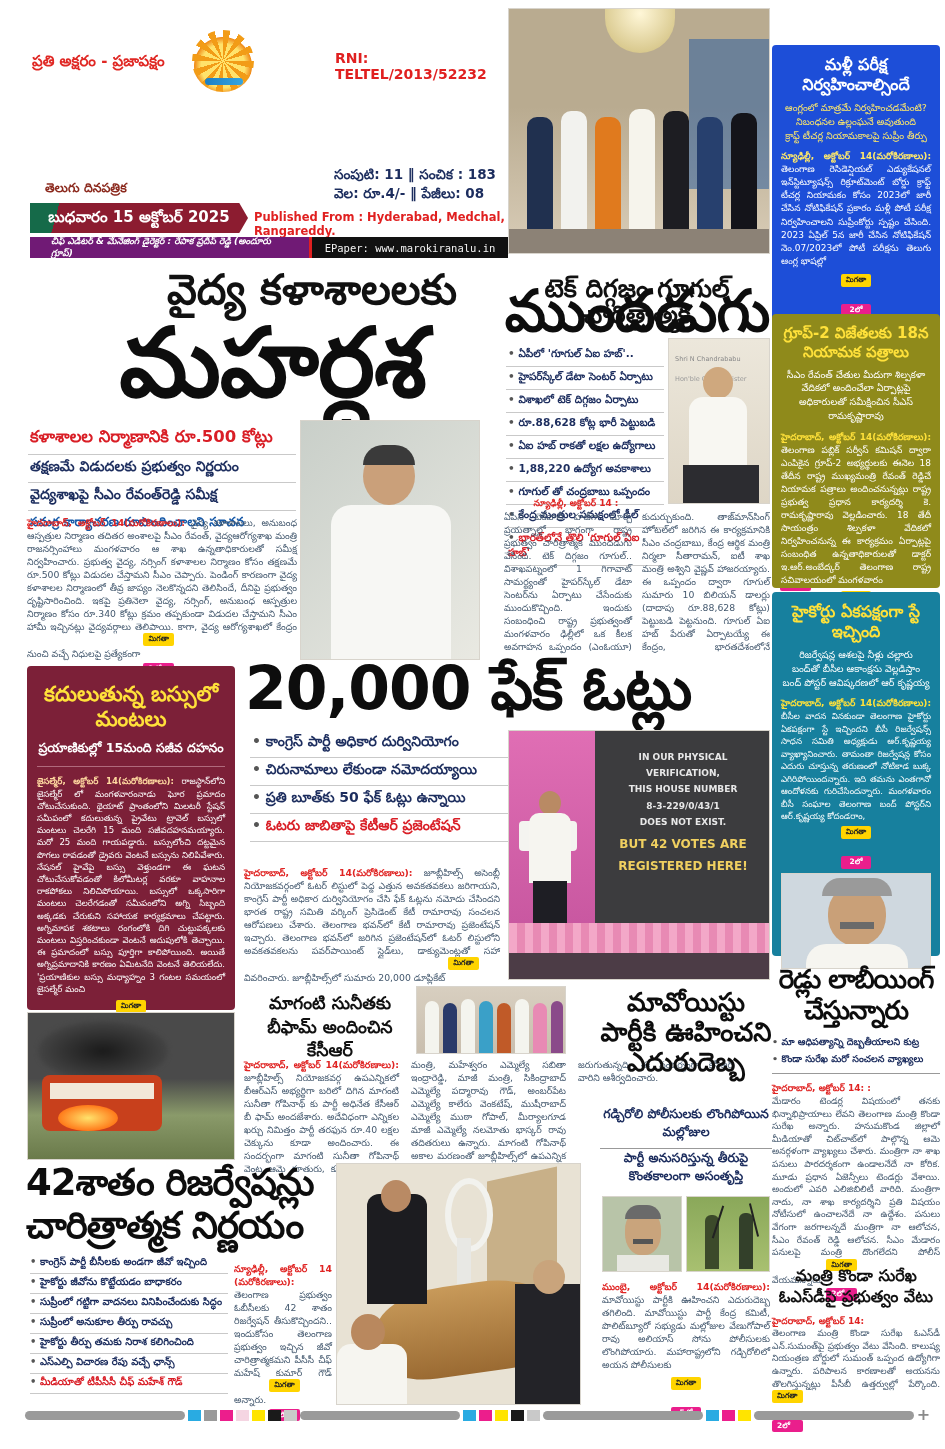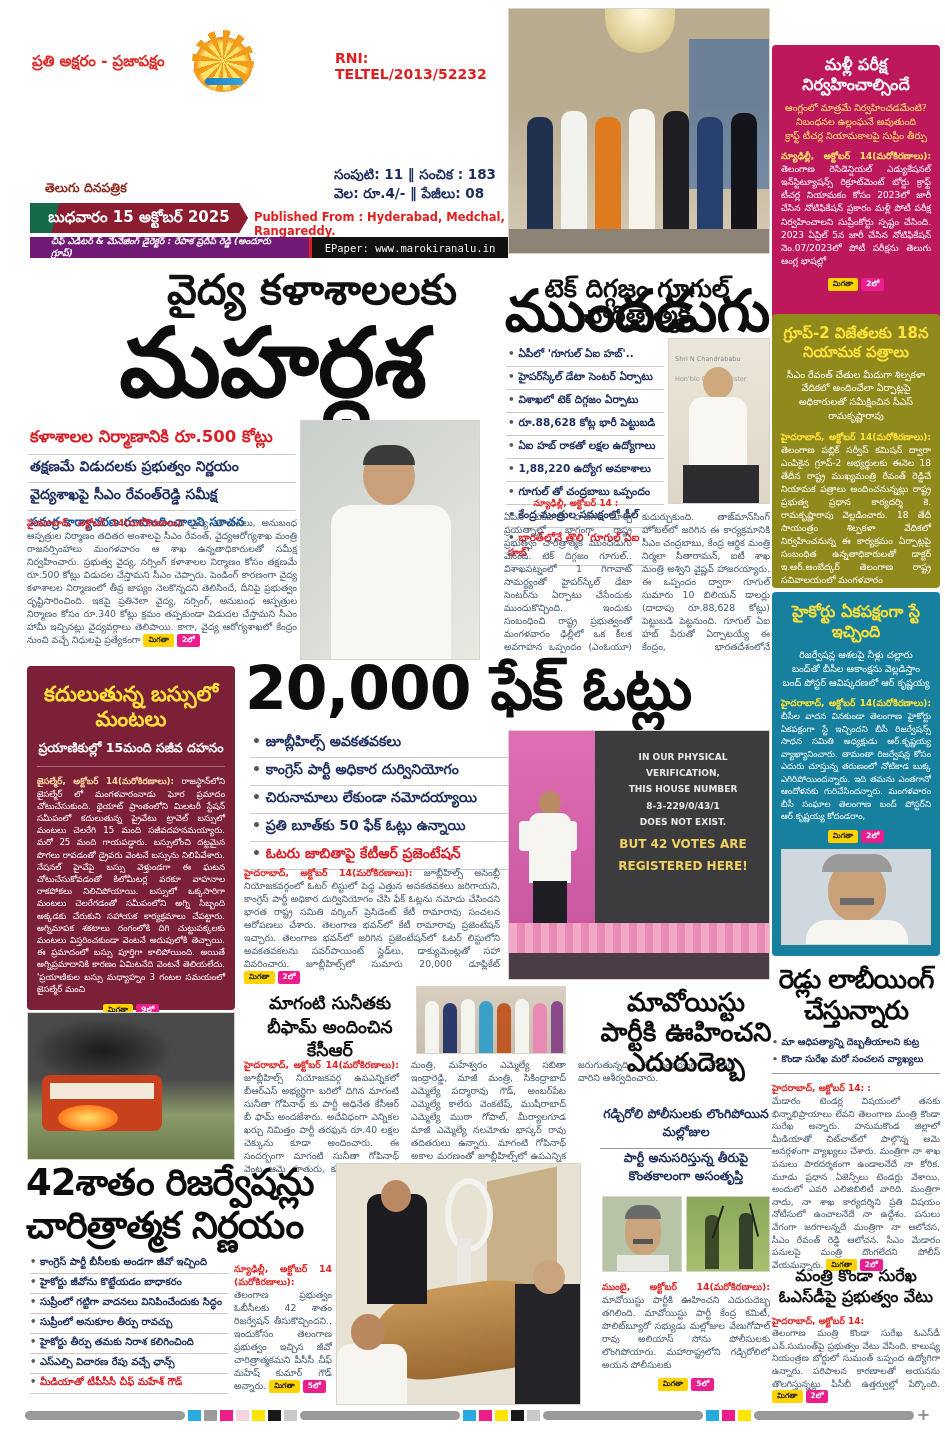--- a/index.html
+++ b/index.html
@@ -10,21 +10,21 @@
   .j{text-align:justify;}
   
   .kicker{font-weight:900;color:#111;line-height:1.05;}
   .mega{font-weight:900;color:#0d0d0d;line-height:0.95;letter-spacing:-1px;}
   .pt{font-weight:bold;color:#1c2d5e;border-bottom:1px solid #c9c9c9;padding:3px 0 4px 2px;}
   .pt.red{color:#d91e26;}
   .pt.blue{color:#1558a7;border-bottom:none;}
   .bullet-dot::before{content:"• ";color:#555;}
   .body-text{color:#43586e;font-size:9.3px;line-height:1.4;}
   .dateline{color:#e02423;font-weight:bold;}
-  .chips{display:inline-flex;gap:3px;vertical-align:middle;}
+  .chips{display:inline-flex;gap:17px;vertical-align:middle;flex-direction:column;}
   .chip-y{background:#ffd400;color:#222;font-size:7.5px;font-weight:bold;padding:1px 5px;border-radius:2px;}
   .chip-p{background:#ea1e8c;color:#fff;font-size:7.5px;font-weight:bold;padding:1px 5px;border-radius:2px;}
   
   .sbox{left:772px;width:168px;border-radius:4px;box-sizing:border-box;padding:10px 9px;color:#fff;}
   .sbox .title{font-weight:900;font-size:16px;line-height:1.25;text-align:center;}
   .sbox .sub{font-size:9.5px;line-height:1.45;text-align:center;margin-top:6px;font-weight:bold;}
   .sbox .bt{font-size:9px;line-height:1.45;margin-top:8px;text-align:justify;}
   .sbox .dl{font-weight:bold;font-size:9px;}
   
   .photo{overflow:hidden;border:1px solid #d8d4cc;box-sizing:border-box;}
@@ -149,21 +149,20 @@
   <div class="abs photo" style="left:27px;top:1012px;width:208px;height:148px;background:linear-gradient(#4a4a4a 0 45%,#8a9a6a 70%,#6a7a4a);">
     <div class="abs" style="left:10px;top:8px;width:130px;height:60px;border-radius:50%;background:radial-gradient(#1a1a1a,#555);filter:blur(2px);"></div>
     <div class="abs" style="left:14px;top:62px;width:120px;height:56px;border-radius:8px;background:#c8401c;"></div>
     <div class="abs" style="left:22px;top:70px;width:104px;height:16px;background:#f2e8d8;"></div>
     <div class="abs" style="left:30px;top:92px;width:60px;height:26px;border-radius:50%;background:radial-gradient(#ffe26b,#ff7a1a 70%,rgba(0,0,0,0));"></div>
   </div>
 
   <div class="abs mega" style="left:245px;top:660px;width:525px;font-size:60px;">20,000 ఫేక్ ఓట్లు</div>
 
   <div class="abs" style="left:250px;top:730px;width:258px;">
-    <div class="pt bullet-dot" style="font-size:14px;">జూబ్లీహిల్స్ అవకతవకలు</div>
     <div class="pt bullet-dot" style="font-size:14px;">కాంగ్రెస్ పార్టీ అధికార దుర్వినియోగం</div>
     <div class="pt bullet-dot" style="font-size:14px;">చిరునామాలు లేకుండా నమోదయ్యాయి</div>
     <div class="pt bullet-dot" style="font-size:14px;">ప్రతి బూత్‌కు 50 ఫేక్ ఓట్లు ఉన్నాయి</div>
     <div class="pt bullet-dot red" style="font-size:14px;">ఓటరు జాబితాపై కేటీఆర్ ప్రజెంటేషన్</div>
   </div>
 
   <div class="abs photo" style="left:508px;top:730px;width:262px;height:250px;background:#d86ab0;">
     <div class="abs" style="left:0;top:0;width:86px;height:200px;background:linear-gradient(#e06eb4,#c857a0);"></div>
     <div class="abs" style="left:10px;top:90px;width:58px;height:30px;border-radius:4px;background:#f4f4f0;"></div>
     <div class="abs" style="left:86px;top:0;width:176px;height:192px;background:#3c3c3e;color:#e8e8e8;font-size:9px;font-weight:900;text-align:center;padding-top:18px;box-sizing:border-box;line-height:1.8;font-family:'DejaVu Sans',sans-serif;">
@@ -263,21 +262,21 @@
     <div class="abs" style="left:120px;top:74px;width:14px;height:46px;background:#e8e8e4;"></div>
     <div class="abs" style="left:40px;top:120px;width:180px;height:90px;border-radius:40% 40% 30% 30%;background:linear-gradient(#c89a5a,#9a6a32);transform:rotate(-8deg);"></div>
     <div class="abs" style="left:30px;top:30px;width:60px;height:110px;background:#1c1c20;border-radius:12px 12px 0 0;"></div>
     <div class="abs" style="left:44px;top:16px;width:30px;height:32px;border-radius:50%;background:#b98a64;"></div>
     <div class="abs" style="left:0px;top:180px;width:70px;height:62px;background:#f6f5f0;border-radius:14px 14px 0 0;"></div>
     <div class="abs" style="left:14px;top:150px;width:34px;height:36px;border-radius:50%;background:#b9885e;"></div>
     <div class="abs" style="left:178px;top:120px;width:67px;height:122px;background:#232328;"></div>
     <div class="abs" style="left:196px;top:96px;width:32px;height:34px;border-radius:50%;background:#c9a47c;"></div>
   </div>
 
-  <div class="abs sbox" style="top:45px;height:307px;background:#be185d;">
+  <div class="abs sbox" style="top:45px;height:307px;background:#1d4ed8;">
     <div class="title">మళ్లీ పరీక్ష నిర్వహించాల్సిందే</div>
     <div class="sub" style="color:#ffe96a;font-weight:normal;">
       <div>ఆంగ్లంలో మాత్రమే నిర్వహించడమేంటి?</div>
       <div>నిబంధనల ఉల్లంఘనే అవుతుంది</div>
       <div>క్రాఫ్ట్ టీచర్ల నియామకాలపై సుప్రీం తీర్పు</div>
     </div>
     <div class="bt">
       <span class="dl" style="color:#ffe96a;">న్యూఢిల్లీ, అక్టోబర్ 14(మరోకిరణాలు):</span>
       <span>తెలంగాణ రెసిడెన్షియల్ ఎడ్యుకేషనల్ ఇన్‌స్టిట్యూషన్స్ రిక్రూట్‌మెంట్ బోర్డు క్రాఫ్ట్ టీచర్ల నియామకం కోసం 2023లో జారీ చేసిన నోటిఫికేషన్ ప్రకారం మళ్లీ పోటీ పరీక్ష నిర్వహించాలని సుప్రీంకోర్టు స్పష్టం చేసింది. 2023 ఏప్రిల్ 5న జారీ చేసిన నోటిఫికేషన్ నెం.07/2023లో పోటీ పరీక్షను తెలుగు ఆంగ్ల భాషల్లో</span>
     </div>

